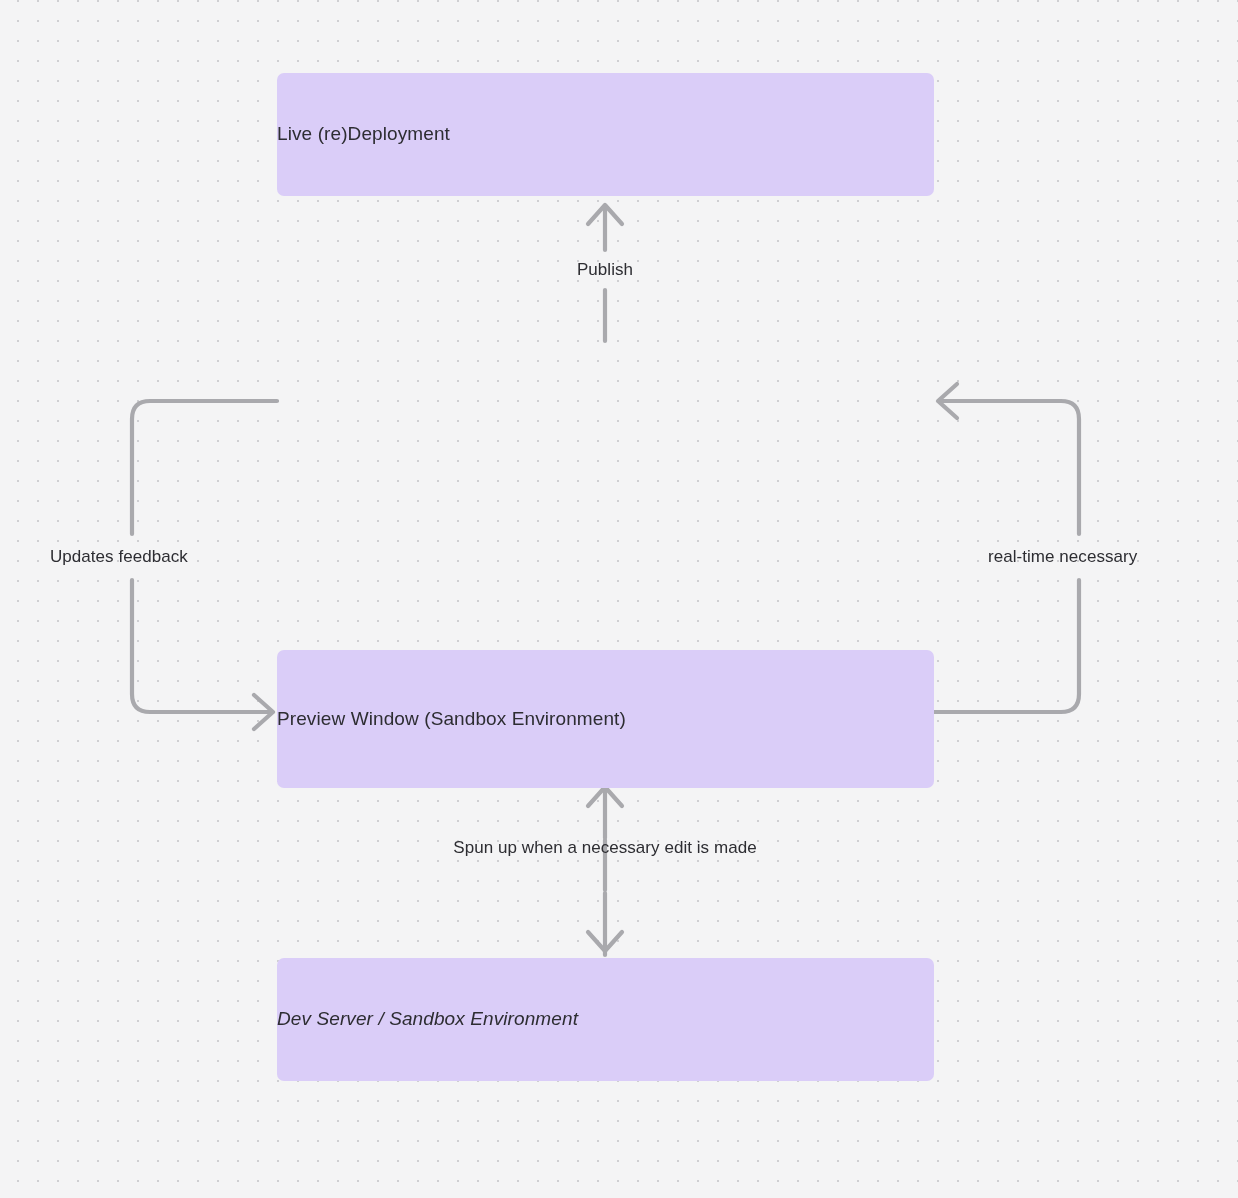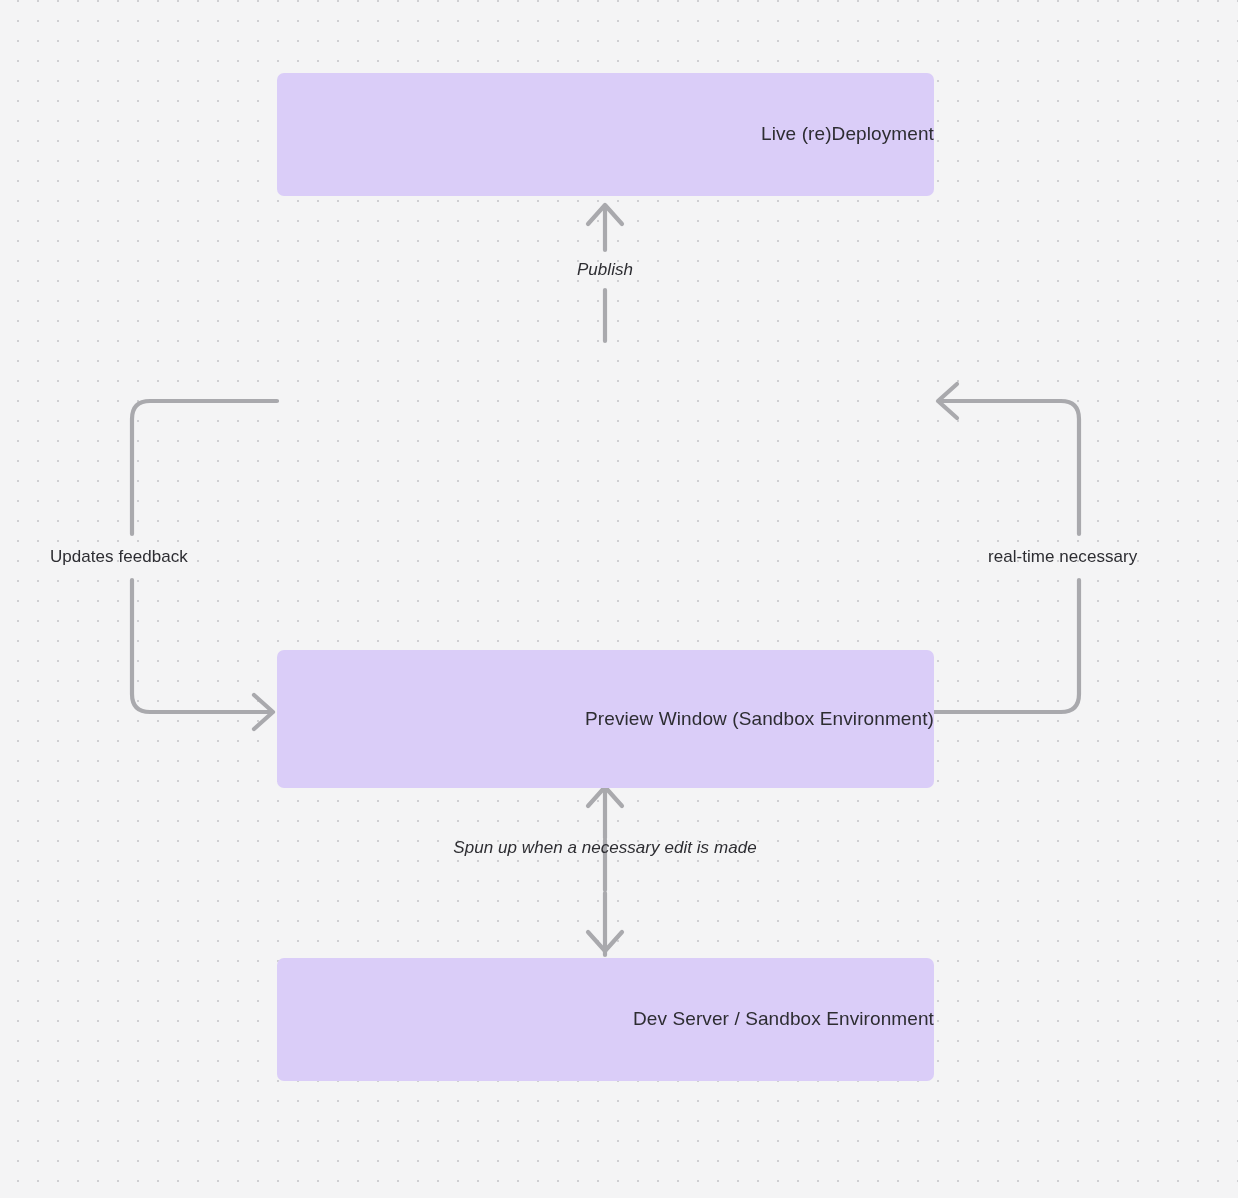--- a/index.html
+++ b/index.html
@@ -25,42 +25,41 @@
     width: 1238px;
     height: 1198px;
     pointer-events: none;
   }
   .node {
     position: absolute;
     background: #dacdf8;
     border-radius: 7px;
     display: flex;
     align-items: center;
-    justify-content: flex-end;
+    justify-content: flex-start;
     box-sizing: border-box;
   }
   .node-label {
     font-size: 19px;
     color: #2d2d32;
     letter-spacing: 0.1px;
     text-align: center;
     line-height: 1.3;
     white-space: nowrap;
   }
   .edge-label {
     position: absolute;
     font-size: 17px;
     color: #2d2d32;
     white-space: nowrap;
     letter-spacing: 0.05px;
     line-height: 1;
   }
   .edge-label.center {
     transform: translateX(-50%);
-    font-style: italic;
   }
 </style>
 </head>
 <body>
 
 <div id="canvas">
 
   <svg class="edges" viewBox="0 0 1238 1198" width="1238" height="1198" xmlns="http://www.w3.org/2000/svg">
     <g fill="none" stroke="#a9a9ad" stroke-width="4.2" stroke-linecap="round" stroke-linejoin="round">
 
@@ -94,21 +93,21 @@
 
   <div class="node" style="left:277px; top:73px; width:657px; height:123px;">
     <span class="node-label">Live (re)Deployment</span>
   </div>
 
 
   <div class="node" style="left:277px; top:650px; width:657px; height:138px;">
     <span class="node-label">Preview Window (Sandbox Environment)</span>
   </div>
 
-  <div class="node" style="left:277px; top:958px; width:657px; height:123px;">
+  <div class="node" style="left:277px; top:958px; width:657px; height:123px;font-style:italic;">
     <span class="node-label">Dev Server / Sandbox Environment</span>
   </div>
 
   <div class="edge-label center" style="left:605px; top:261px;">Publish</div>
 
   <div class="edge-label" style="left:50px; top:548px;">Updates feedback</div>
 
   <div class="edge-label" style="left:988px; top:548px;">real-time necessary</div>
 
   <div class="edge-label center" style="left:605px; top:839px;">Spun up when a necessary edit is made</div>

